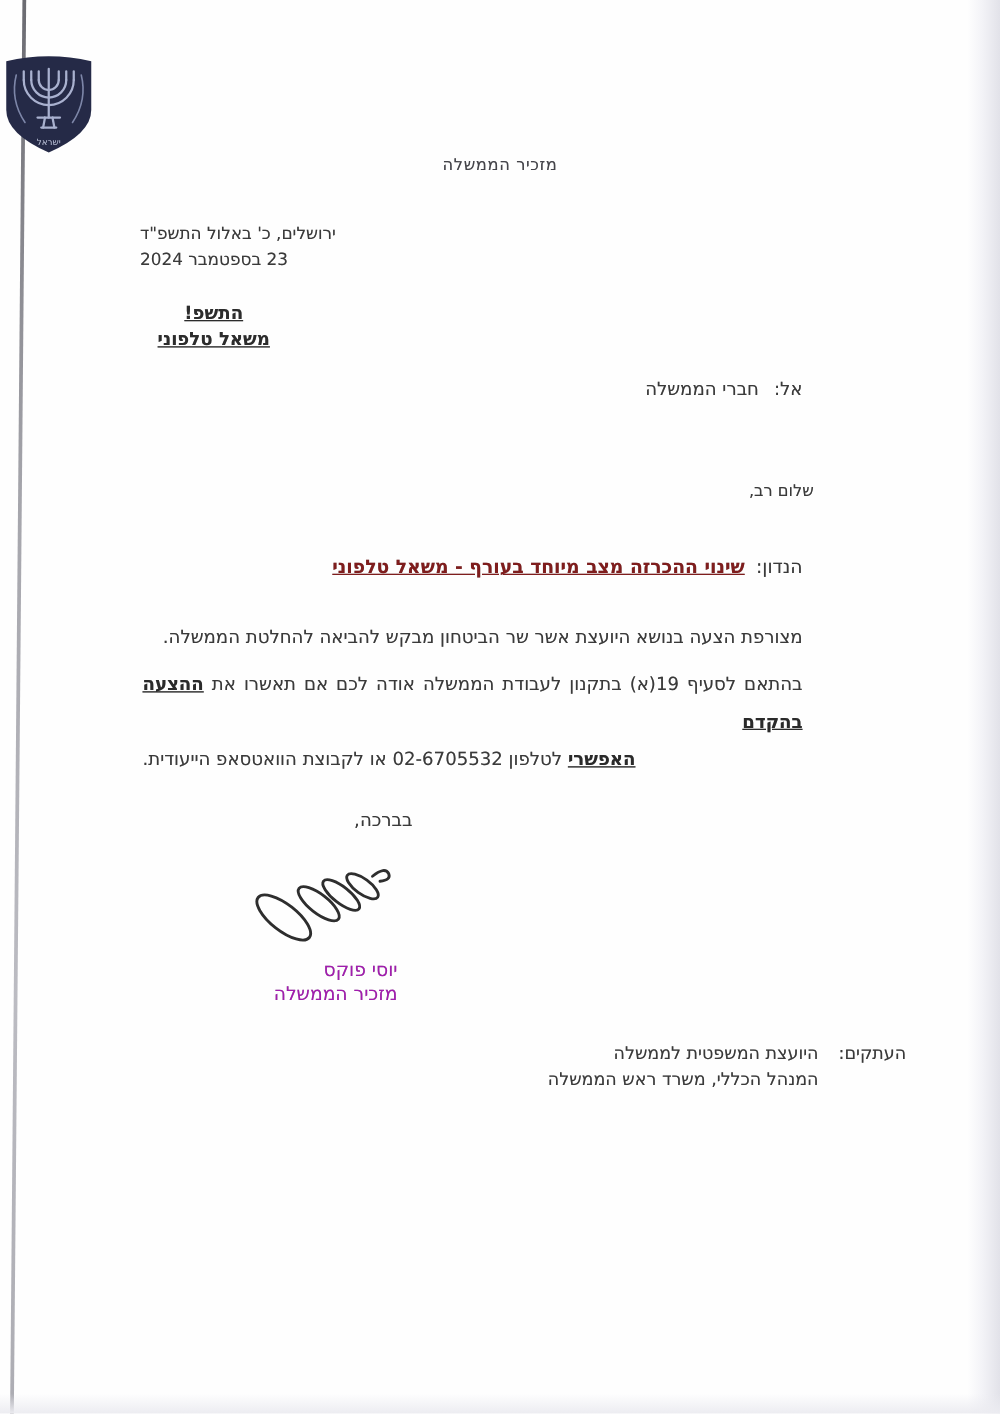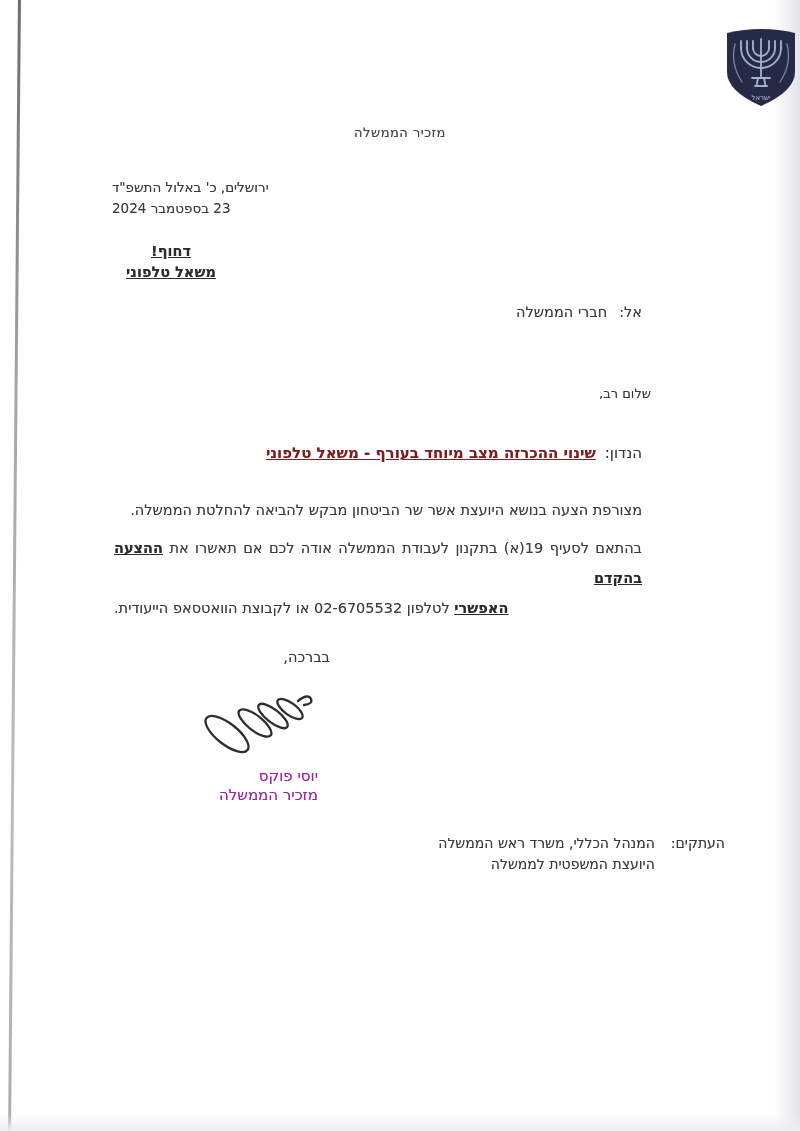--- a/index.html
+++ b/index.html
@@ -22,21 +22,21 @@
   }
   .edge-right {
     position: absolute; right: 0; top: 0; width: 26px; height: 100%;
     background: linear-gradient(to left, #e2e2e9, #f3f3f7 55%, rgba(255,255,255,0));
   }
   .edge-bottom {
     position: absolute; bottom: 0; left: 0; width: 100%; height: 16px;
     background: linear-gradient(to top, #ececf1, rgba(255,255,255,0));
   }
   
-  .emblem-wrap { position: absolute; top: 24px; left: 0; width: 100%; text-align: right; }
+  .emblem-wrap { position: absolute; top: 40px; left: 0; width: 100%; text-align: left; }
   .dept { position: absolute; top: 125px; left: 0; width: 100%; text-align: center;
           font-size: 13px; color: #44444a; letter-spacing: .5px; }
   
   .date-block { position: absolute; top: 177px; left: 112px; width: 230px;
                 direction: rtl; text-align: left; font-size: 13.5px; line-height: 21px; }
   
   .urgent { position: absolute; top: 241px; left: 116px; width: 110px; text-align: center;
             font-weight: bold; font-size: 14.5px; line-height: 21px; color: #2c2c2c; }
   .urgent div { text-decoration: underline; }
   
@@ -94,21 +94,21 @@
     </svg>
   </div>
   <div class="dept">מזכיר הממשלה</div>
 
   <div class="date-block">
     <div>ירושלים, כ' באלול התשפ"ד</div>
     <div>23 בספטמבר 2024</div>
   </div>
 
   <div class="urgent">
-    <div>דחוף!</div>
+    <div>התשפ!</div>
     <div>משאל טלפוני</div>
   </div>
 
   <div class="recipient">
     <span class="lbl">אל:</span><span>חברי הממשלה</span>
   </div>
 
   <div class="greeting">שלום רב,</div>
 
   <div class="subject">
@@ -134,17 +134,17 @@
   </svg>
 
   <div class="signer">
     <div>יוסי פוקס</div>
     <div>מזכיר הממשלה</div>
   </div>
 
   <div class="copies">
     <span class="lbl">העתקים:</span>
     <div class="list">
+      <div>היועצת המשפטית לממשלה</div>
       <div>המנהל הכללי, משרד ראש הממשלה</div>
-      <div>היועצת המשפטית לממשלה</div>
     </div>
   </div>
 </div>
 
 </body></html>

